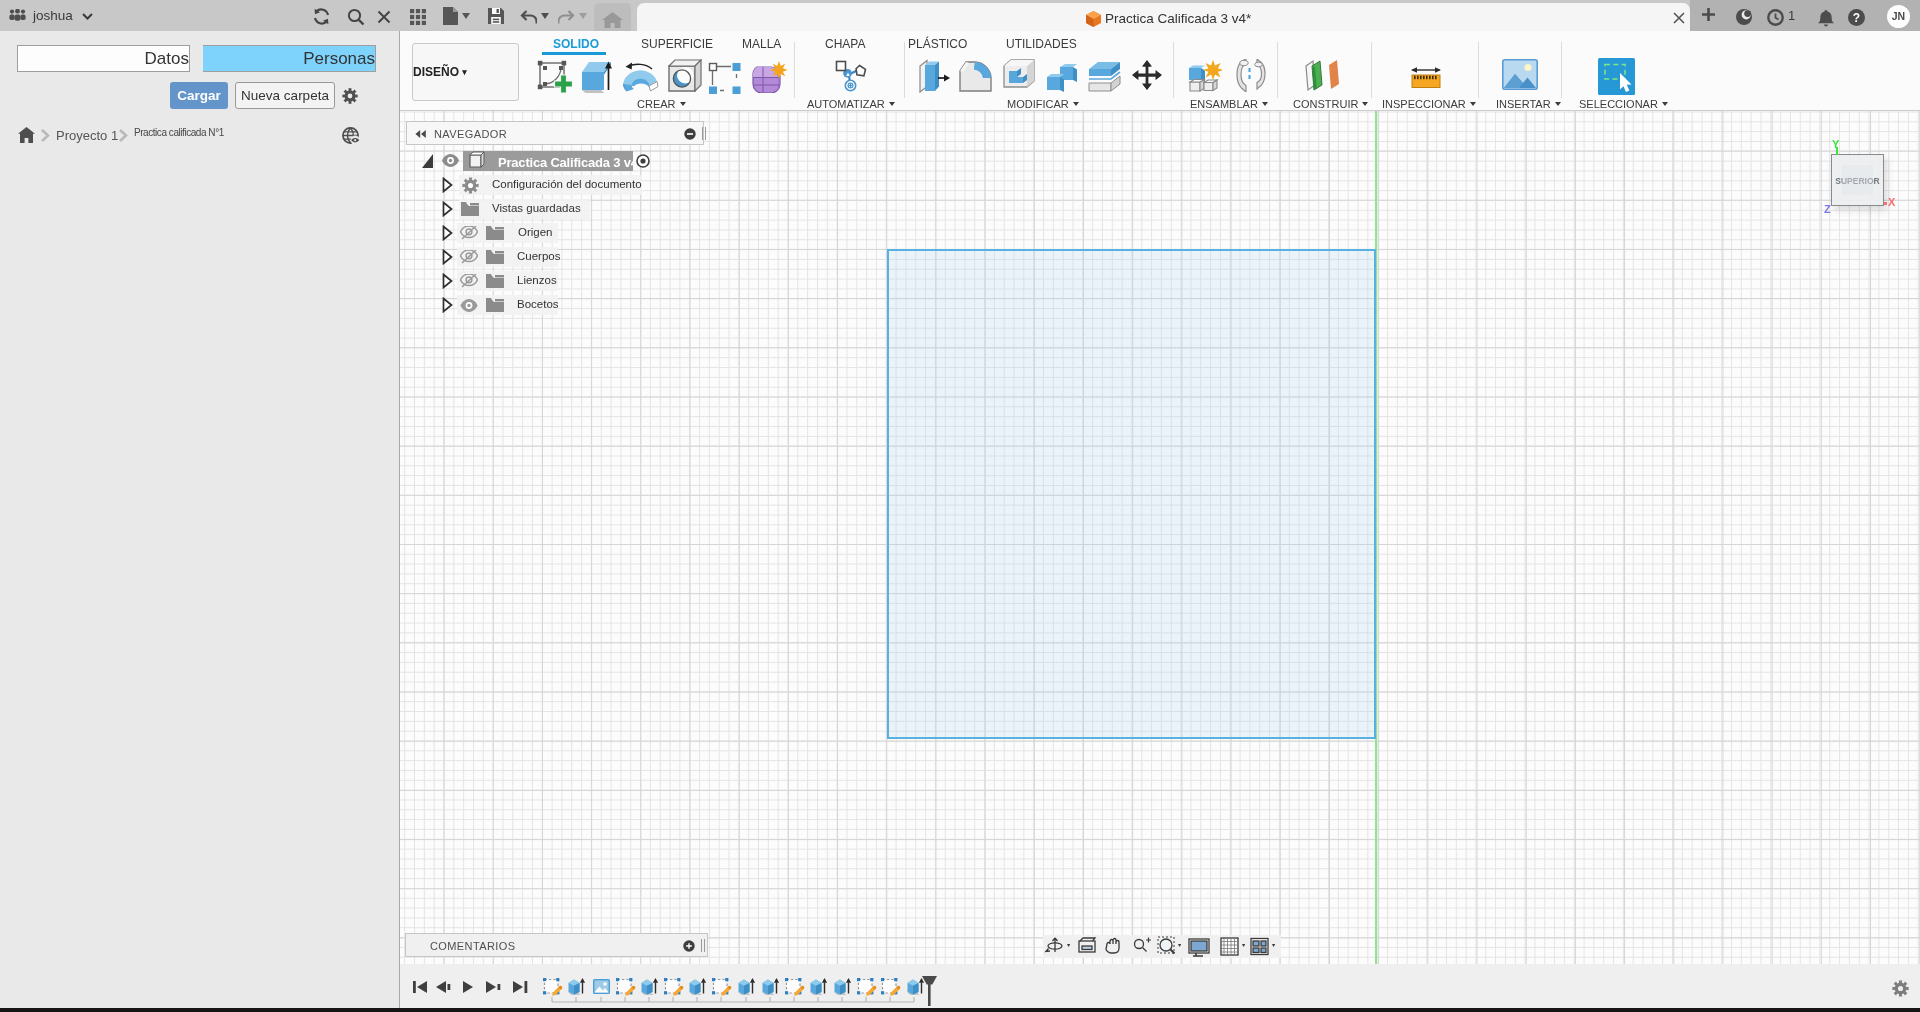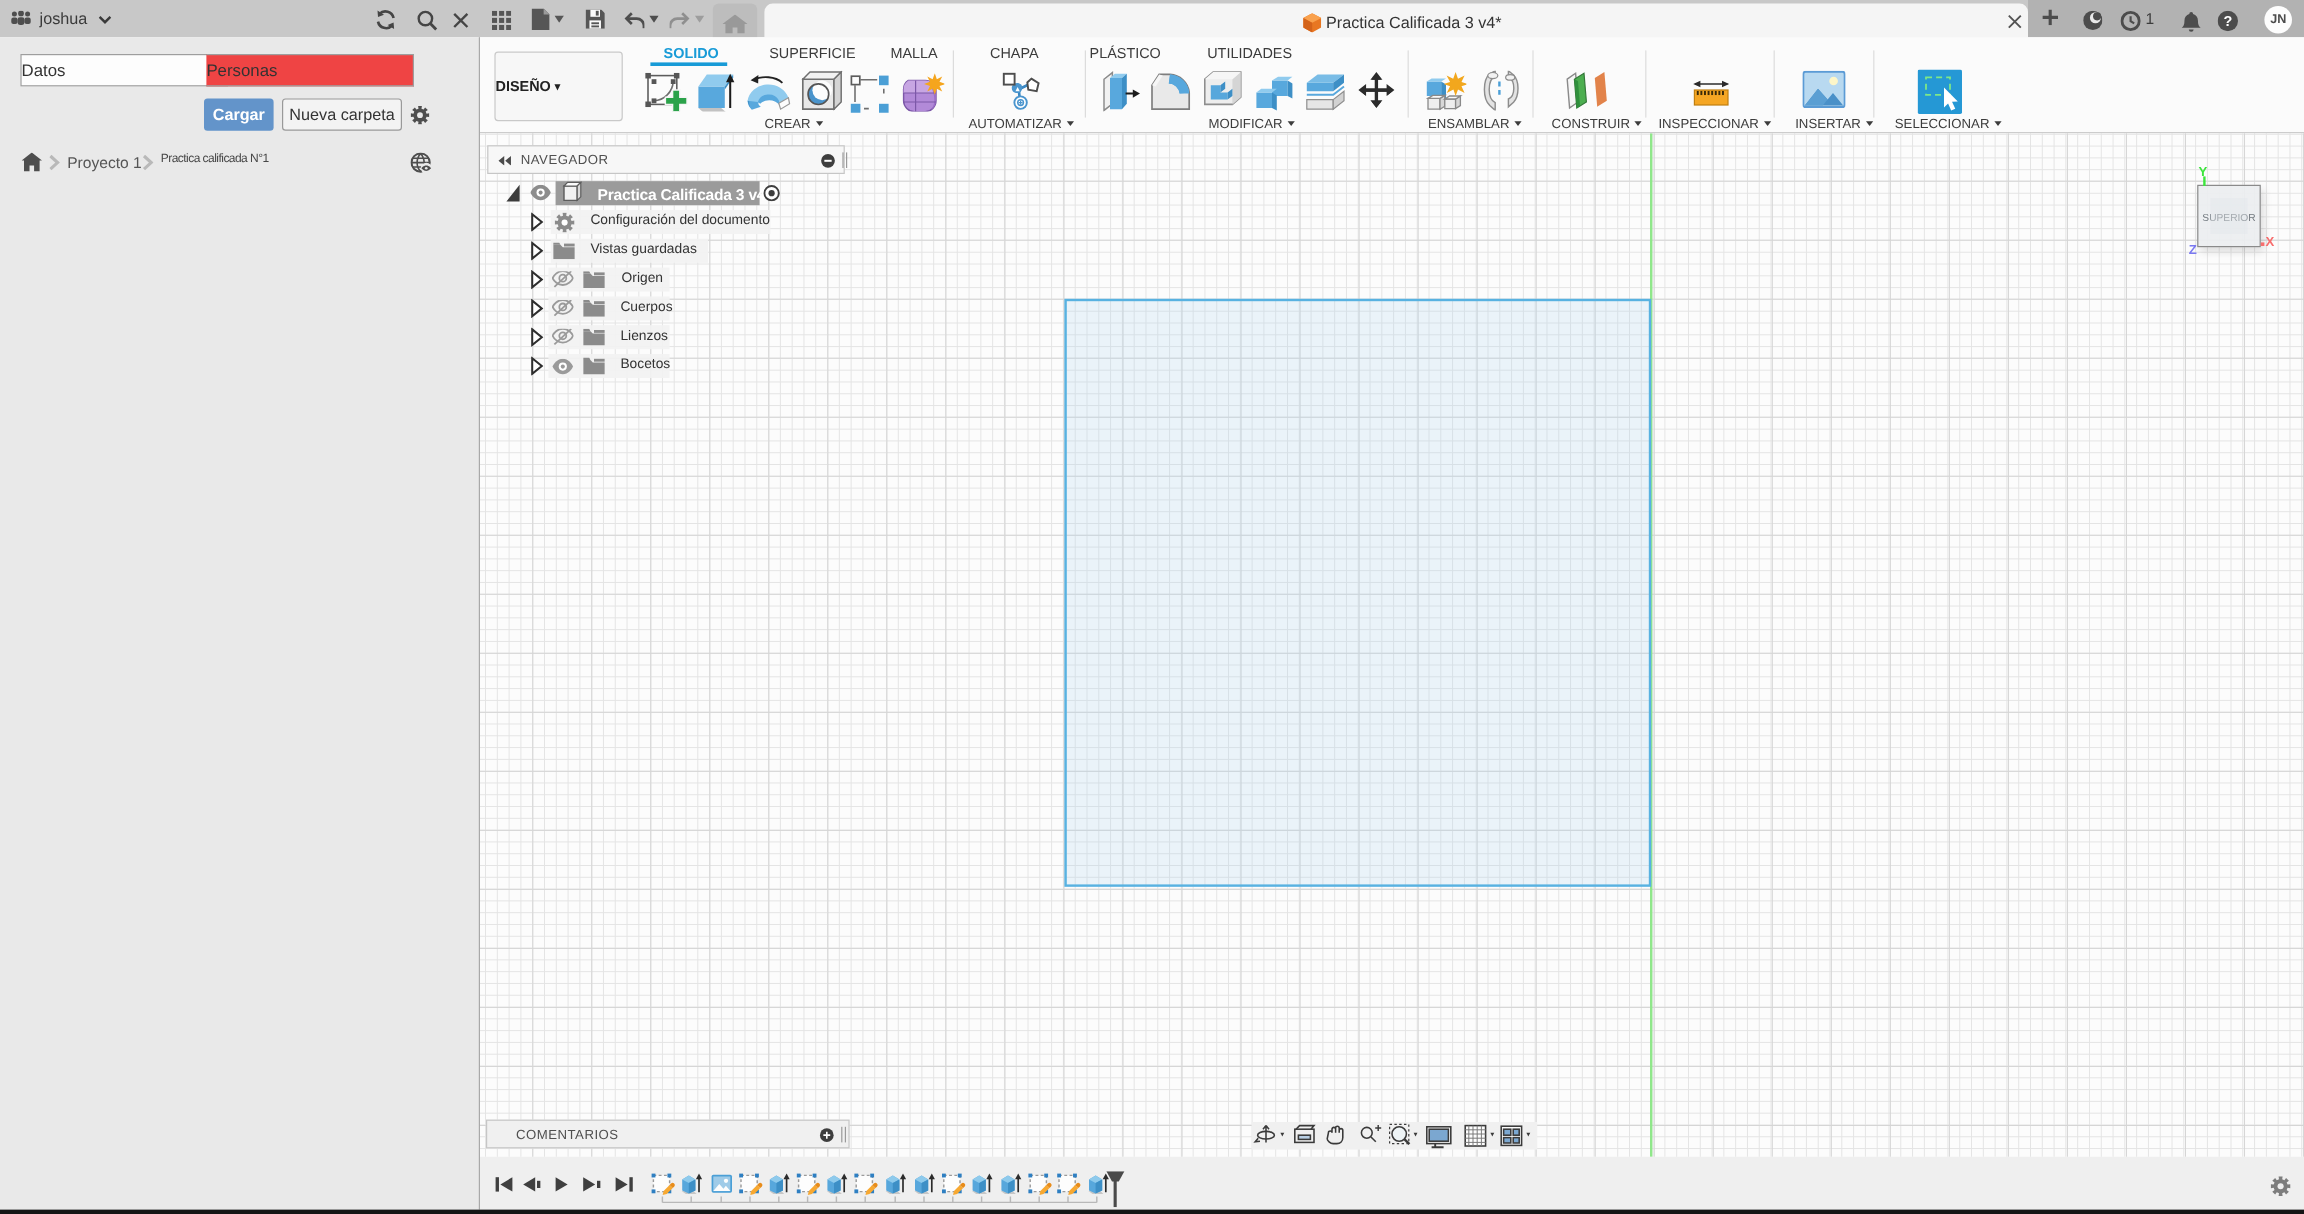--- a/index.html
+++ b/index.html
@@ -10,21 +10,21 @@
  background-image:
   linear-gradient(to right,#d5d5d5 1px,transparent 1px),
   linear-gradient(to bottom,#d5d5d5 1px,transparent 1px),
   linear-gradient(to right,#e4e4e4 1px,transparent 1px),
   linear-gradient(to bottom,#e4e4e4 1px,transparent 1px);
  background-size:49.2px 49.2px,49.2px 49.2px,9.84px 9.84px,9.84px 9.84px;
  background-position:43.6px 39.5px,43.6px 39.5px,4.2px 0.5px,4.2px 0.5px;}
 #sketch{left:487px;top:138px;width:489px;height:490px;background:rgba(165,208,238,0.20);border:2px solid #58b2e1}
 #greenline{left:975px;top:0;width:2px;height:853px;background:#8fe78a}
 
-#vcube{left:1431px;top:43px;width:53px;height:52px;background:rgba(236,238,240,0.92);border:1px solid #8a8a8a;box-shadow:3px 4px 7px rgba(0,0,0,0.13);color:#71787e;font-size:8.5px;font-weight:normal;text-align:center;line-height:52px;letter-spacing:0}
+#vcube{left:1431px;top:43px;width:53px;height:52px;background:rgba(236,238,240,0.92);border:1px solid #8a8a8a;box-shadow:3px 4px 7px rgba(0,0,0,0.13);color:#71787e;font-size:8.5px;font-weight:bold;text-align:center;line-height:52px;letter-spacing:0}
 #vcube::before{content:"";position:absolute;left:10px;top:10px;right:10px;bottom:10px;background:rgba(226,230,234,0.45)}
 .axl{position:absolute;font-size:11px;font-weight:bold}
 
 #titlebar{left:0;top:0;width:1920px;height:31px;background:#c8c8c8}
 #toolbar{left:400px;top:31px;width:1520px;height:80px;background:#fbfbfb;border-bottom:1px solid #ccc}
 #datapanel{left:0;top:31px;width:400px;height:977px;background:#e9e9e9;border-right:1px solid #a9a9a9}
 #timeline{left:400px;top:964px;width:1520px;height:44px;background:#efefef}
 #blackbar{left:0;top:1008px;width:1920px;height:4px;background:#151515}
 
 .seg{position:absolute;top:0;height:31px}
@@ -34,21 +34,21 @@
 
 .rtab{position:absolute;top:6px;height:15px;font-size:12px;color:#3b3b3b;letter-spacing:0}
 .rtab.act{color:#189bd7}
 #tabline{left:142px;top:21px;width:64px;height:3px;background:#189bd7;position:absolute}
 .glabel{position:absolute;top:67px;height:13px;font-size:11px;color:#3c3c3c;white-space:nowrap}
 .glabel::after{content:"";display:inline-block;margin-left:4px;margin-bottom:2px;border-left:3.5px solid transparent;border-right:3.5px solid transparent;border-top:4px solid #3c3c3c}
 .vsep{position:absolute;top:11px;height:56px;width:1px;background:#dcdcdc}
 #disenio{position:absolute;left:12px;top:12px;width:107px;height:58px;border:1px solid #c9c9c9;border-radius:3px;background:#f7f7f7;color:#222;font-size:12px;font-weight:bold;text-align:left;line-height:56px}
 .ticon{position:absolute;top:28px}
 
-.dtab{position:absolute;top:14px;height:27px;width:173px;border:1px solid #9e9e9e;font-size:14px;color:#333;text-align:left;line-height:25px}
+.dtab{position:absolute;top:14px;height:27px;width:173px;border:1px solid #9e9e9e;font-size:17px;color:#333;text-align:right;line-height:25px}
 #btn-cargar{position:absolute;left:170px;top:51px;width:58px;height:27px;background:#6394ca;border-radius:3px;color:#fff;font-weight:bold;font-size:13.5px;text-align:center;line-height:27px}
 #btn-nueva{position:absolute;left:235px;top:51px;width:100px;height:27px;background:#f3f3f3;border:1px solid #999;border-radius:3px;color:#333;font-size:13.5px;text-align:center;line-height:25px}
 
 .floatbar{position:absolute;height:24px;background:#f7f7f7;border:1px solid #c6c6c6;color:#4f4f4f;font-size:11px}
 .tree-row{position:absolute;height:20px;font-size:11.5px;color:#333;white-space:nowrap}
 .trbg{position:absolute;top:0;height:20px;background:rgba(242,242,242,0.92)}
 svg{display:block}
 .txt{position:absolute;white-space:nowrap}
 </style></head>
 <body>
@@ -400,21 +400,21 @@
 <svg class="ticon" style="left:1198px;top:27px" width="37" height="37" viewBox="0 0 37 37">
  <rect x="0" y="0" width="37" height="37" rx="1.5" fill="#2598d5"></rect>
  <g stroke="#7ee787" stroke-width="1.5" stroke-dasharray="5 3.4" fill="none">
           <rect x="7" y="6.5" width="20" height="14.5"></rect>
         </g>
  <path d="M22 15l11.5 11.5-4.8.3 2.7 5.8-3.4 1.5-2.6-5.9-3.4 3.3z" fill="#fff"></path>
 </svg>
     </div>
 <div id="datapanel" class="abs">
       <div class="dtab" style="left:17px;background:#fdfdfd;font-weight:normal">Datos</div>
-<div class="dtab" style="left:172px;background:#ef4444;border-left:none">Personas</div>
+<div class="dtab" style="left:203px;background:#7dd3fc;border-left:none">Personas</div>
 <div id="btn-cargar">Cargar</div>
       <div id="btn-nueva">Nueva carpeta</div>
 <svg class="abs" style="left:342px;top:57px" width="16" height="16" viewBox="0 0 16 16">
         <path fill="#4e4e4e" d="M15.64 6.42L15.64 9.58L13.46 9.25L12.74 10.98L14.52 12.28L12.28 14.52L10.98 12.74L9.25 13.46L9.58 15.64L6.42 15.64L6.75 13.46L5.02 12.74L3.72 14.52L1.48 12.28L3.26 10.98L2.54 9.25L0.36 9.58L0.36 6.42L2.54 6.75L3.26 5.02L1.48 3.72L3.72 1.48L5.02 3.26L6.75 2.54L6.42 0.36L9.58 0.36L9.25 2.54L10.98 3.26L12.28 1.48L14.52 3.72L12.74 5.02L13.46 6.75Z"></path>
         <circle cx="8" cy="8" r="2.4" fill="#e9e9e9"></circle>
       </svg>
 <svg class="abs" style="left:18px;top:96px" width="17" height="16" viewBox="0 0 17 16">
         <path d="M8.5 0L0 6.8h2v9.2h4.6v-5h3.8v5H15V6.8h2z" fill="#4e4e4e"></path>
       </svg>
 <svg class="abs" style="left:41px;top:98px" width="9" height="13" viewBox="0 0 9 13">

